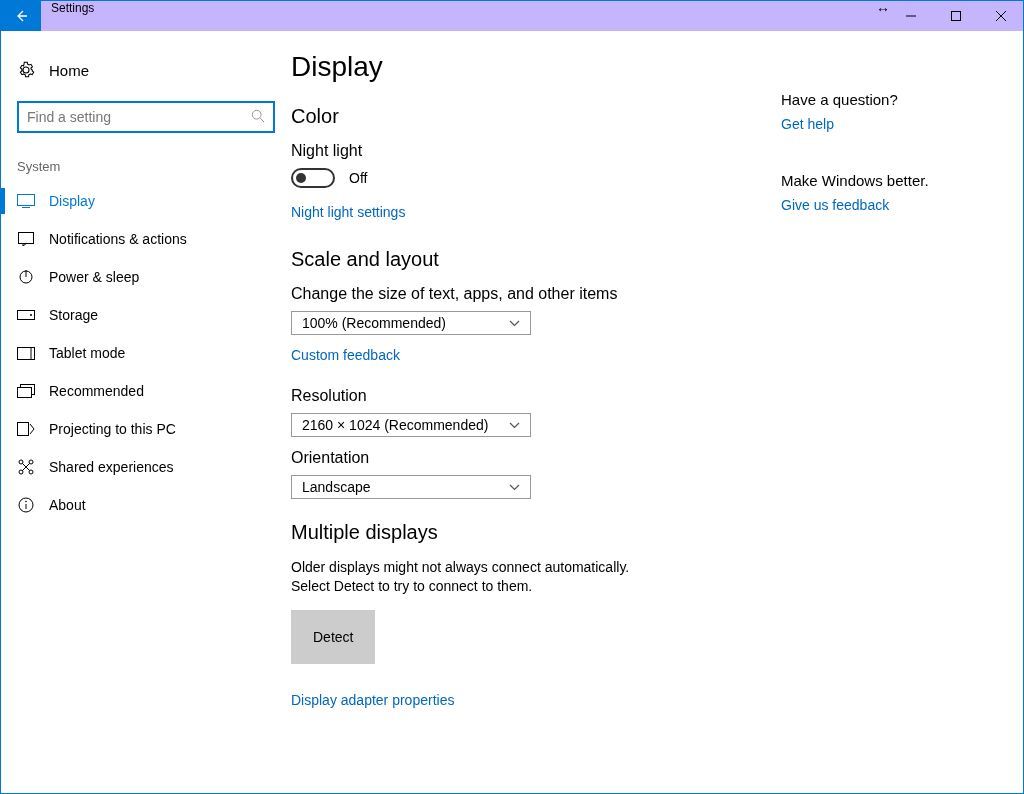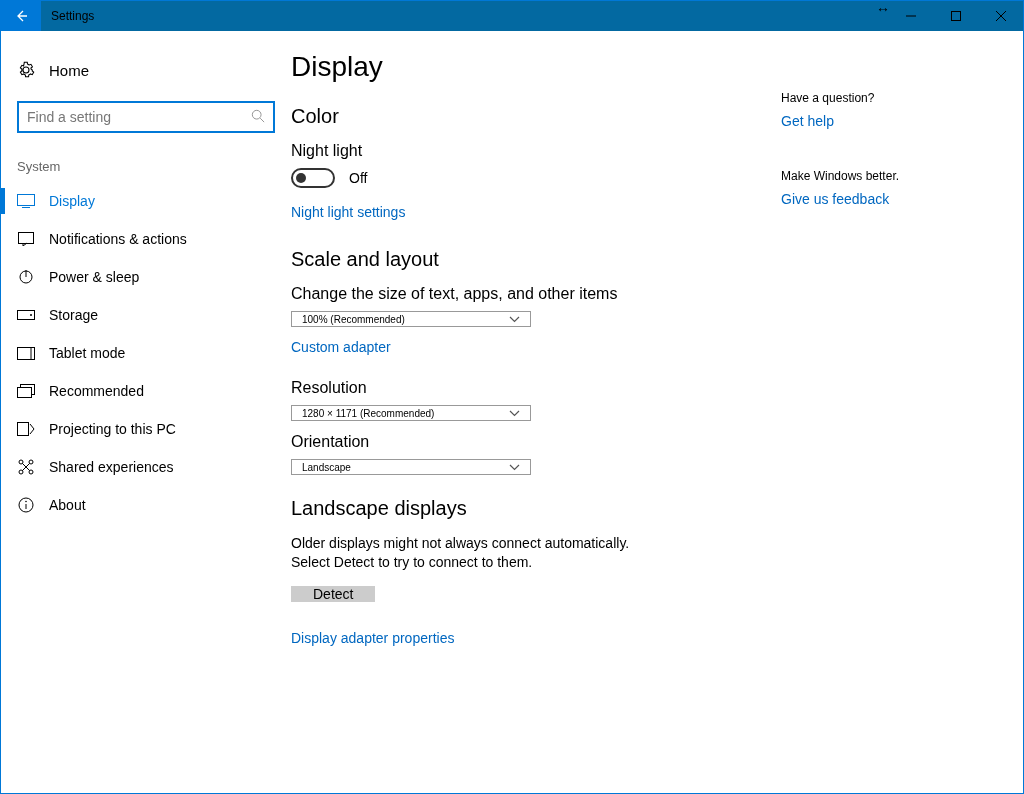--- a/index.html
+++ b/index.html
@@ -11,22 +11,22 @@
       width: 1024px;
       height: 794px;
       overflow: hidden;
       border: 1px solid #0078d7;
       position: relative;
     }
     
     .titlebar {
       height: 30px;
       display: flex;
-      align-items: center;
-      background: #0369a1;
+      align-items: flex-start;
+      background: #c4b5fd;
     }
     .titlebar-back {
       width: 40px;
       height: 30px;
       background: #0078d7;
       display: flex;
       align-items: center;
       justify-content: center;
       color: #fff;
     }
@@ -170,48 +170,48 @@
     }
     .link {
       color: #0067c0;
       font-size: 14px;
       margin-bottom: 18px;
       display: inline-block;
       text-align: center;
     }
     .select {
       width: 240px;
-      height: 16px;
+      height: 24px;
       border: 1px solid #999;
       display: flex;
       align-items: center;
       justify-content: space-between;
       padding: 0 10px;
       margin-bottom: 12px;
-      font-size: 10px;
+      font-size: 14px;
       text-align: center;
     }
     .chev { color: #666; font-size: 11px; }
     .body-text {
       font-size: 14px;
       color: #000;
       margin-bottom: 14px;
       line-height: 1.35;
       max-width: 360px;
     }
     .button {
-      padding: 0 22px;
+      padding: 19px 22px;
       background: #ccc;
       border: none;
       font-size: 14px;
       font-family: inherit;
       margin-bottom: 28px;
     }
     .aside-label {
-      font-size: 12px;
+      font-size: 15px;
       margin-bottom: 8px;
     }
     .aside-link {
       color: #0067c0;
       font-size: 14px;
       margin-bottom: 40px;
       display: inline-block;
     }
     .drag-indicator {
       position: absolute;
@@ -376,39 +376,39 @@
       <a class="link">Night light settings</a>
 
       <h2>Scale and layout</h2>
       <div class="field-label">Change the size of text, apps, and other items</div>
       <div class="select">
         <span>100% (Recommended)</span>
         <span class="chev"><svg width="11" height="7" viewBox="0 0 11 7">
               <path d="M1 1 L5.5 5.5 L10 1" stroke="#555" fill="none" stroke-width="1.2"></path>
             </svg></span>
       </div>
-      <a class="link">Custom adapter</a>
+      <a class="link">Custom feedback</a>
 
       <div class="field-label">Resolution</div>
       <div class="select">
-        <span>1280 × 1171 (Recommended)</span>
+        <span>2160 × 1024 (Recommended)</span>
         <span class="chev"><svg width="11" height="7" viewBox="0 0 11 7">
               <path d="M1 1 L5.5 5.5 L10 1" stroke="#555" fill="none" stroke-width="1.2"></path>
             </svg></span>
       </div>
 
       <div class="field-label">Orientation</div>
       <div class="select">
         <span>Landscape</span>
         <span class="chev"><svg width="11" height="7" viewBox="0 0 11 7">
               <path d="M1 1 L5.5 5.5 L10 1" stroke="#555" fill="none" stroke-width="1.2"></path>
             </svg></span>
       </div>
 
-      <h2 style="margin-top:22px;">Landscape displays</h2>
+      <h2 style="margin-top:22px;">Multiple displays</h2>
       <div class="body-text">Older displays might not always connect automatically. Select Detect to try to connect to them.</div>
       <button class="button">Detect</button>
       <div><a class="link">Display adapter properties</a></div>
     </div>
 
     <div class="aside-col">
       <div class="aside-label">Have a question?</div>
       <a class="aside-link">Get help</a>
       <div class="aside-label">Make Windows better.</div>
       <a class="aside-link">Give us feedback</a>

